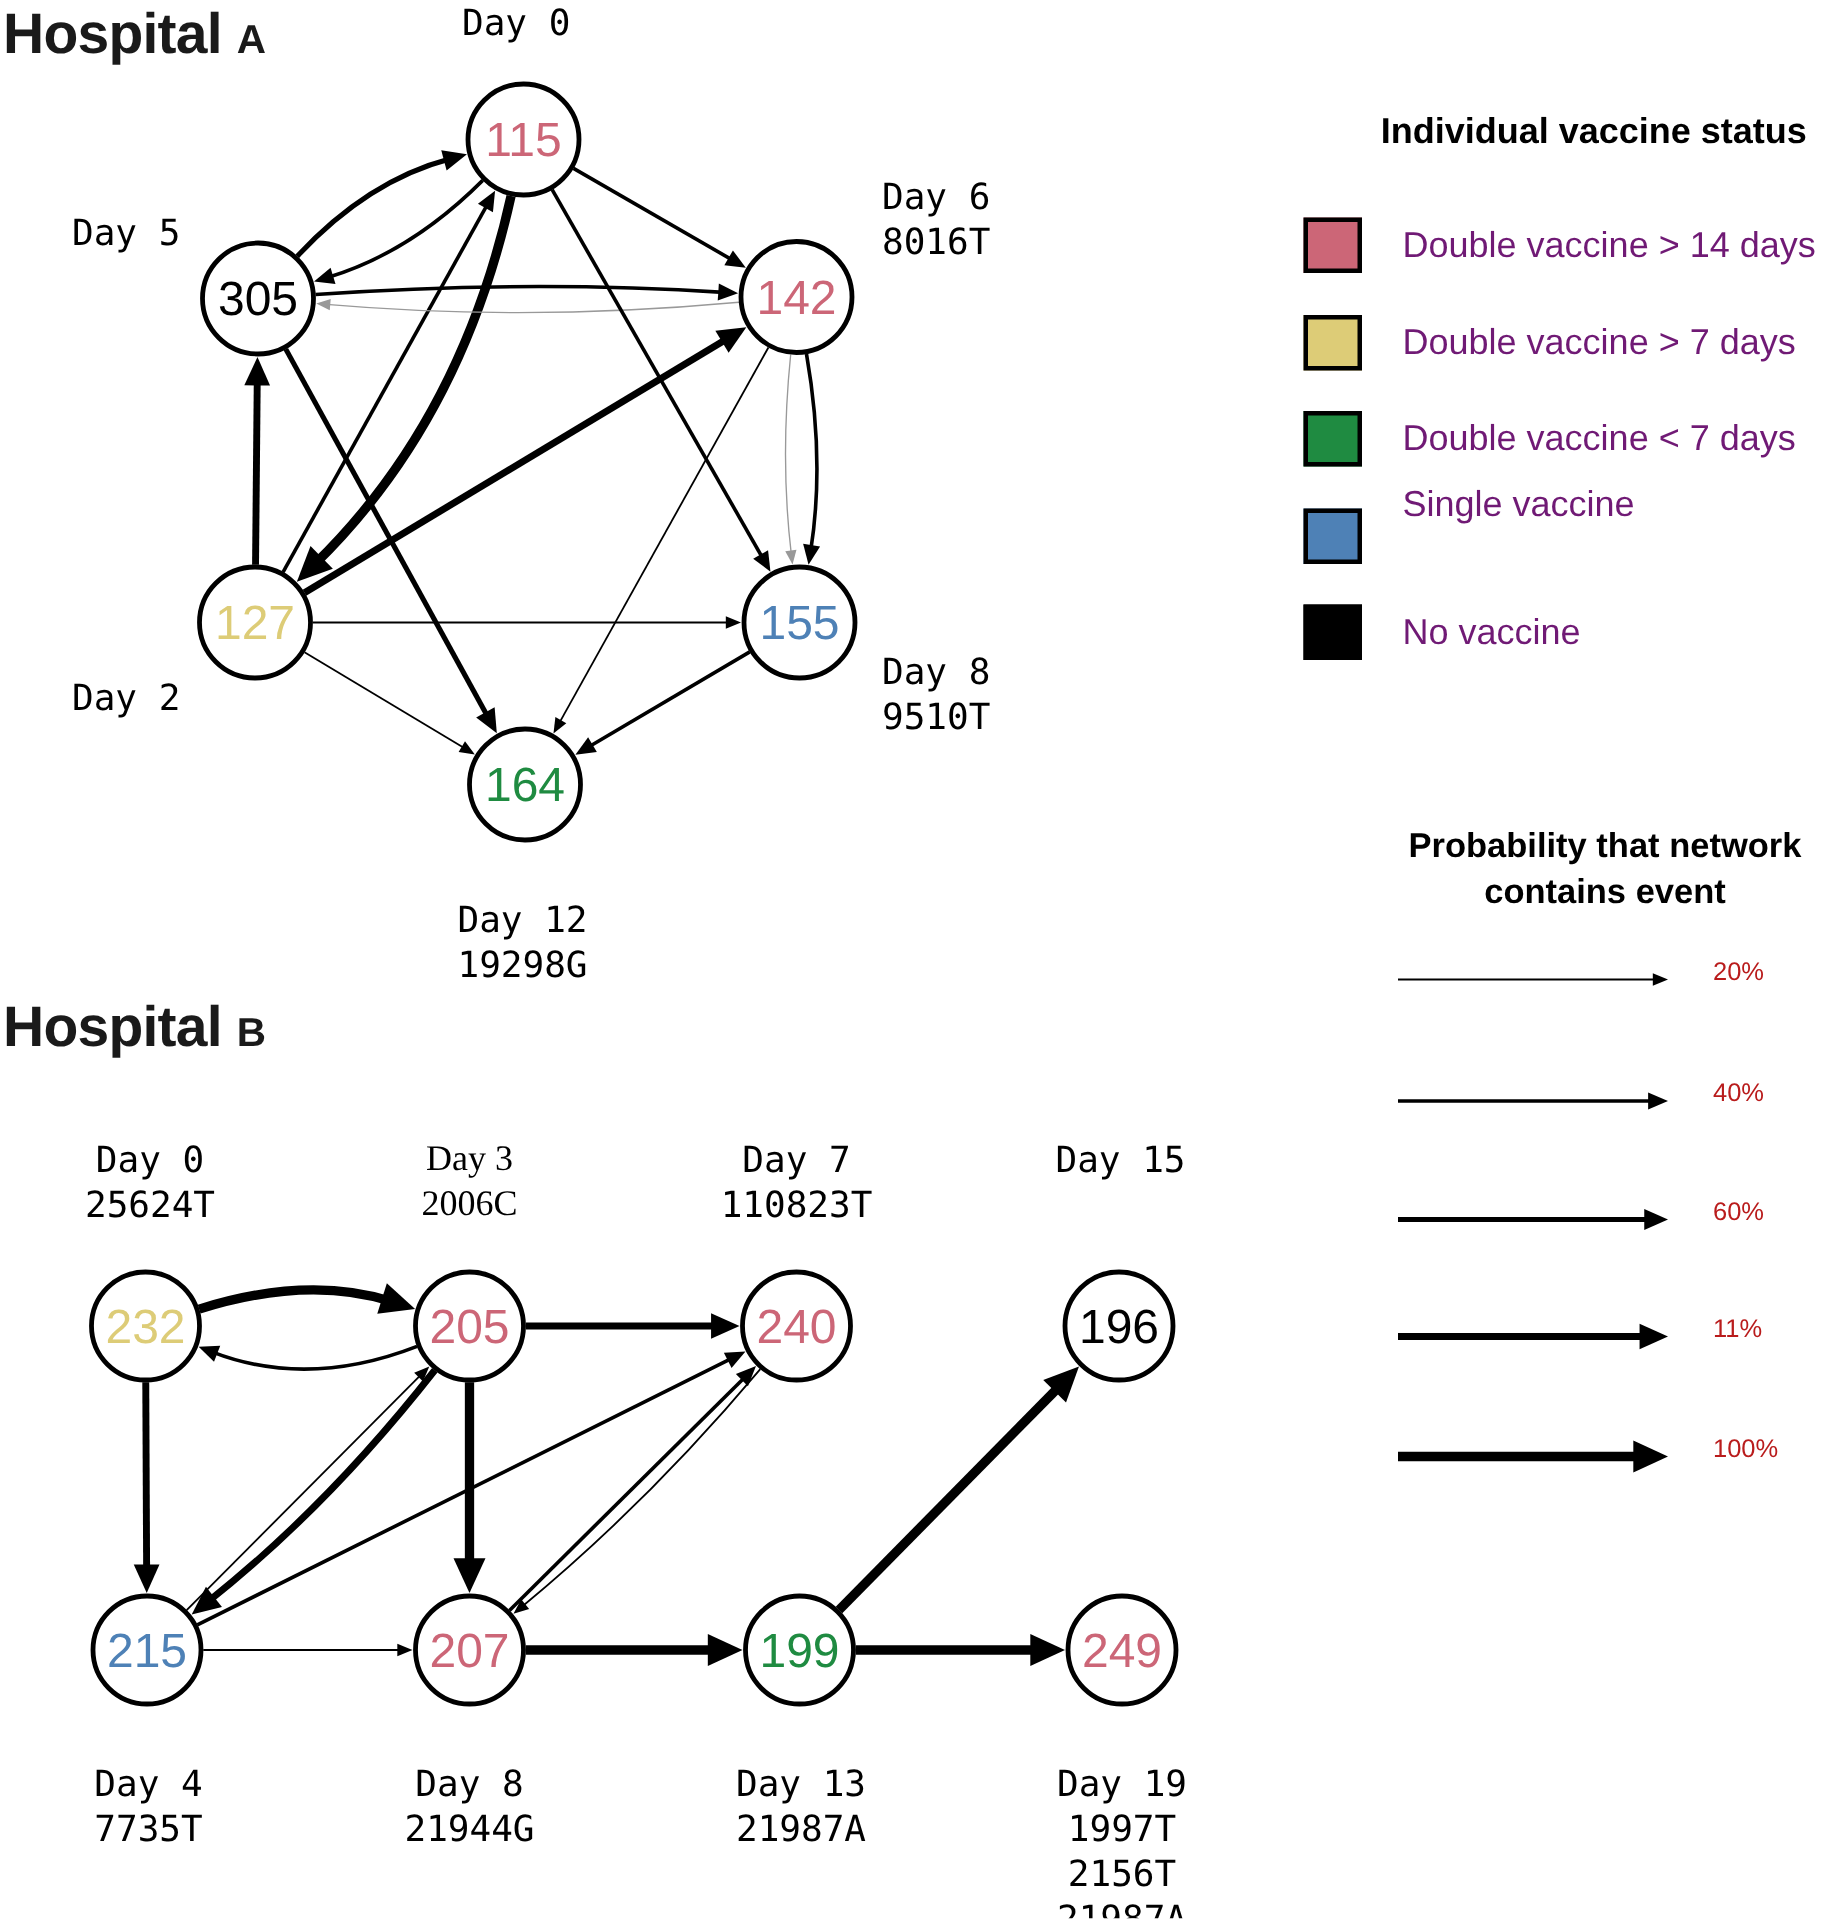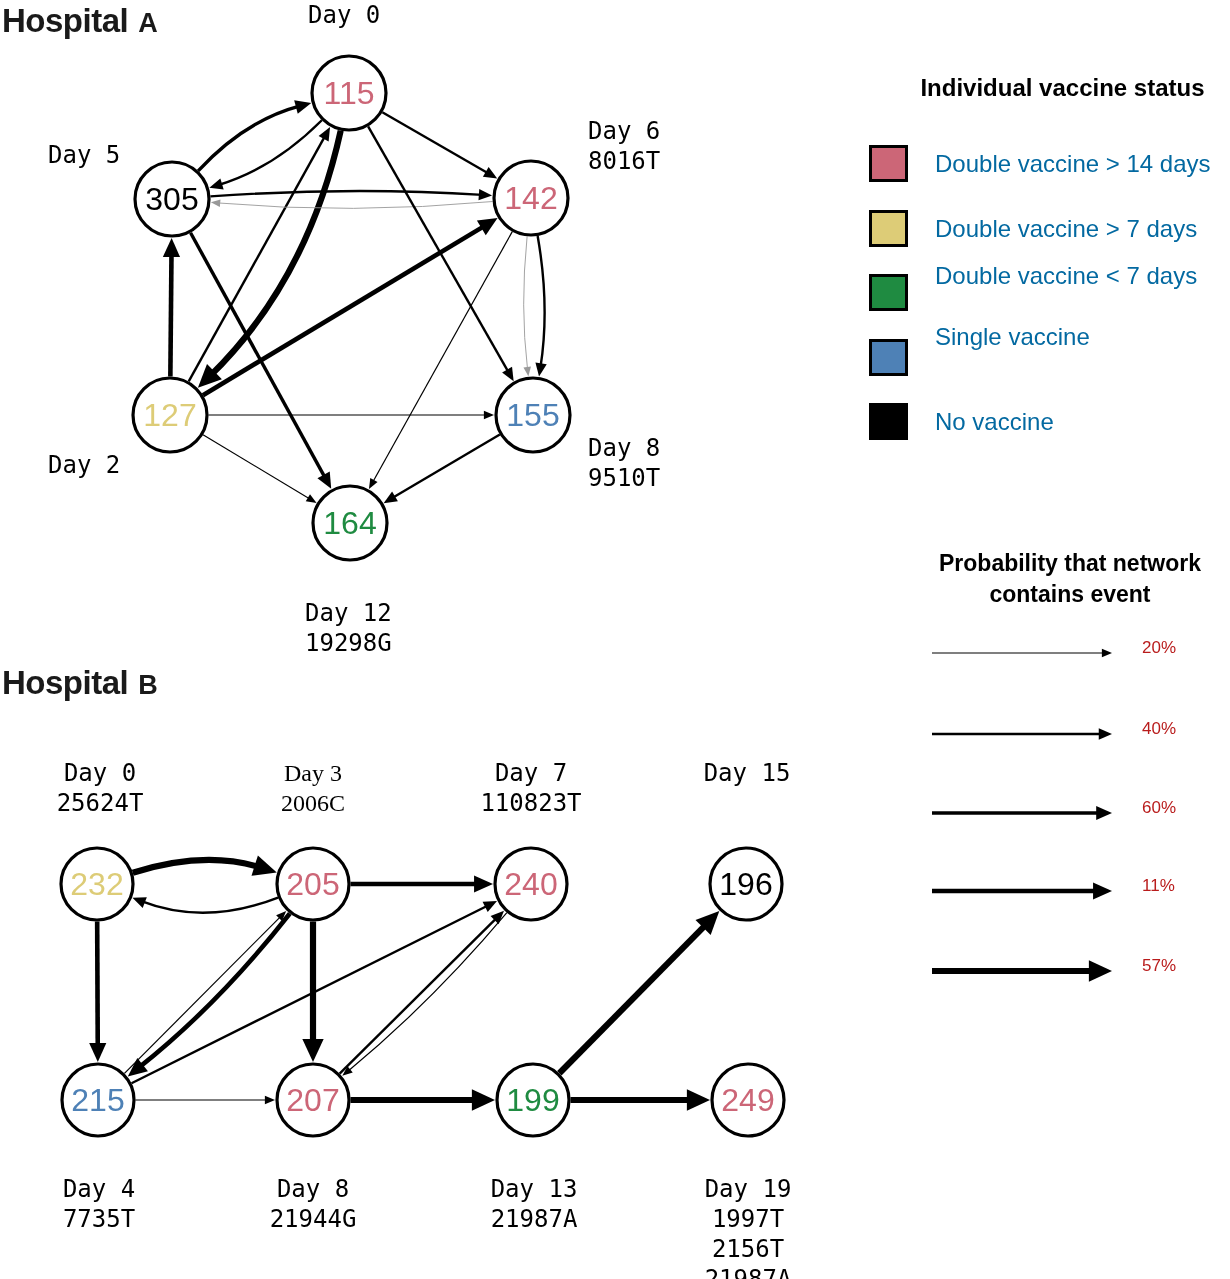--- a/index.html
+++ b/index.html
@@ -1,28 +1,28 @@
 <!DOCTYPE html>
 <html><head>
 <meta charset="utf-8">
 <style>
   html,body{margin:0;padding:0;background:#fff;}
   #canvas{position:relative;width:1230px;height:1279px;background:#ffffff;overflow:hidden;
           font-family:"Liberation Sans",sans-serif;}
   #net-svg{position:absolute;left:0;top:0;}
   .panel-title{position:absolute;font-weight:bold;color:#1a1a1a;white-space:nowrap;}
-  .panel-title .main{font-size:33px;letter-spacing:-0.5px;}
+  .panel-title .main{font-size:38px;letter-spacing:-0.5px;}
   .panel-title .letter{font-size:27px;margin-left:10px;}
   .anno{position:absolute;font-family:"DejaVu Sans Mono",monospace;font-size:24px;
         line-height:30px;color:#000;white-space:pre-line;}
   .anno.center{width:240px;text-align:center;}
   .vax-title{position:absolute;left:890px;top:74px;width:345px;text-align:center;
              font-size:24px;font-weight:bold;color:#000;}
   .vax-swatch{position:absolute;left:869px;width:33px;height:31px;border:3px solid #000;}
-  .vax-label{position:absolute;left:935px;font-size:24px;color:#0369a1;white-space:nowrap;}
+  .vax-label{position:absolute;left:935px;font-size:24px;color:#701a75;white-space:nowrap;}
   .prob-title{position:absolute;left:905px;top:548px;width:330px;text-align:center;
               font-size:23px;font-weight:bold;line-height:31px;color:#000;}
   .prob-label{position:absolute;left:1142px;font-size:17px;color:#b91c1c;}
 </style>
 </head>
 <body>
 
 <div id="canvas">
 
   <svg id="net-svg" width="1230" height="1279" viewBox="0 0 1230 1279">
@@ -136,37 +136,37 @@
     <span class="main">Hospital</span><span class="letter">B</span>
   </div>
 
   <div class="vax-title">Individual vaccine status</div>
   <div id="vax-rows">
       <div class="vax-swatch" style="top: 145px; background: rgb(204, 102, 119);"></div>
       <div class="vax-label" style="top: 150px;">Double vaccine &gt; 14 days</div>
       <div class="vax-swatch" style="top: 209.5px; background: rgb(221, 204, 119);"></div>
       <div class="vax-label" style="top: 214.5px;">Double vaccine &gt; 7 days</div>
       <div class="vax-swatch" style="top: 274px; background: rgb(31, 139, 65);"></div>
-      <div class="vax-label" style="top: 262px;">Double vaccine &lt; 7 days</div>
+      <div class="vax-label" style="top: 279px;">Double vaccine &lt; 7 days</div>
       <div class="vax-swatch" style="top: 338.5px; background: rgb(78, 129, 182);"></div>
       <div class="vax-label" style="top: 323px;">Single vaccine</div>
       <div class="vax-swatch" style="top: 403px; background: rgb(0, 0, 0);"></div>
       <div class="vax-label" style="top: 408px;">No vaccine</div>
     </div>
 
   <div class="prob-title">
     <div>Probability that network</div>
     <div>contains event</div>
   </div>
   <div id="prob-labels">
       <div class="prob-label" style="top: 638px;">20%</div>
       <div class="prob-label" style="top: 719px;">40%</div>
       <div class="prob-label" style="top: 798px;">60%</div>
       <div class="prob-label" style="top: 876px;">11%</div>
-      <div class="prob-label" style="top: 956px;">57%</div>
+      <div class="prob-label" style="top: 956px;">100%</div>
     </div>
 
   <div id="annotations">
       <div class="anno" style="left: 308px; top: 0px;">Day 0</div>
       <div class="anno" style="left: 48px; top: 140px;">Day 5</div>
       <div class="anno" style="left: 588px; top: 116px;">Day 6
 8016T</div>
       <div class="anno" style="left: 48px; top: 450px;">Day 2</div>
       <div class="anno" style="left: 588px; top: 433px;">Day 8
 9510T</div>

